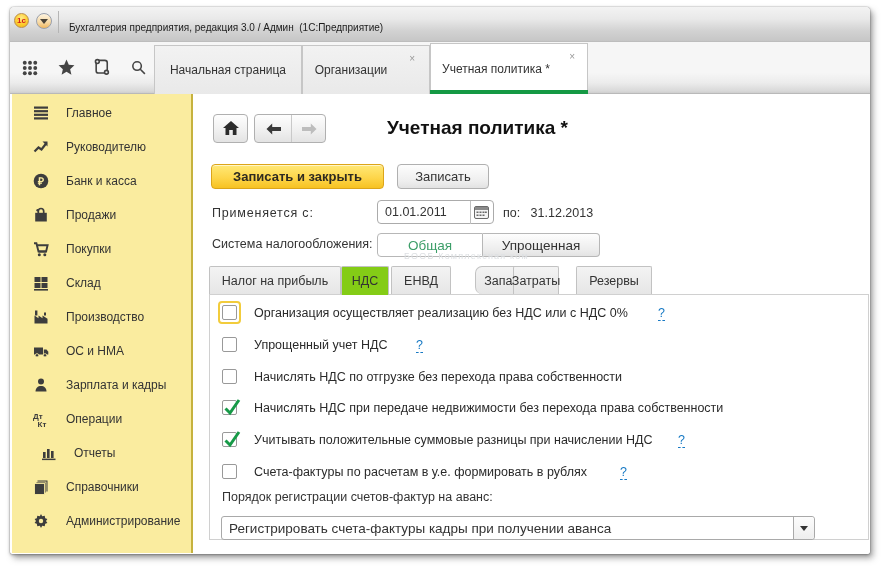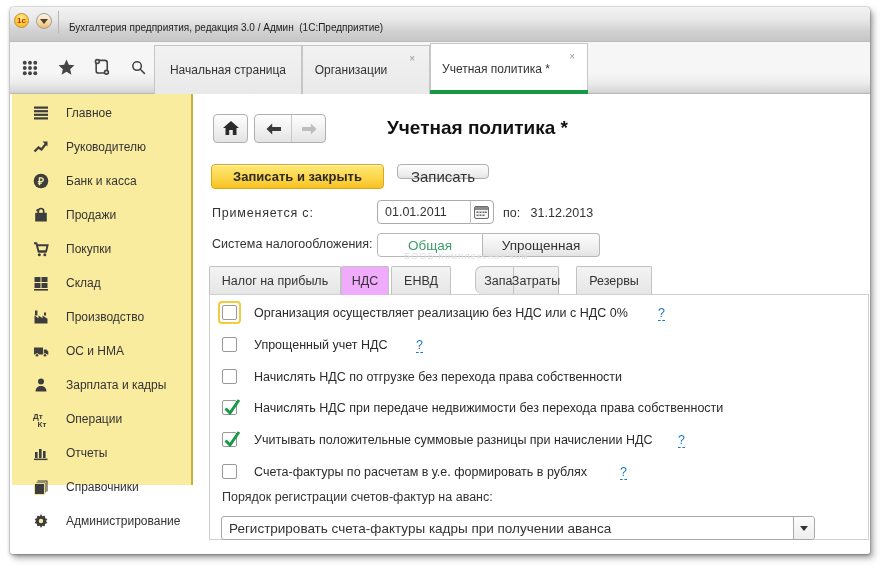--- a/index.html
+++ b/index.html
@@ -29,54 +29,54 @@
 .tbicon { position:absolute; top:17px; width:18px; height:18px; }
 #toolsep { position:absolute; left:146px; top:6px; width:1px; height:40px; background:#d2d2d2; }
 .tab { position:absolute; top:3px; height:49px; border:1px solid #c6c6c6; border-bottom:none;
   background:linear-gradient(#f2f2f2, #e9e9e9); font-size:12px; color:#333;
   display:flex; align-items:center; justify-content:center; }
 .tab.active { background:#fff; top:1px; height:51px; }
 .tab .x { position:absolute; right:6px; top:7px; font-size:10px; color:#999; }
 #greenline { position:absolute; left:420px; top:48px; width:158px; height:4px; background:#159944; }
 
 #body { position:absolute; left:0; top:87px; width:100%; height:460px; background:#fff; border-radius:0 0 3px 3px;}
-#sidebar { position:absolute; left:2px; top:0; width:181px; height:391px; background:#faec9f; border-right:2px solid #c6b23e; }
+#sidebar { position:absolute; left:2px; top:0; width:181px; height:459px; background:#faec9f; border-right:2px solid #c6b23e; }
 .mi { position:absolute; left:0; width:100%; height:34px; }
 .mi svg { position:absolute; left:21px; top:50%; margin-top:-8px; }
 .mi .t { position:absolute; left:54px; top:0; line-height:34px; font-size:12px; color:#333; }
 
 .btn { position:absolute; border:1px solid #b0b0b0; border-radius:4px;
   background:linear-gradient(#fefefe, #efefef 60%, #e3e3e3); }
 #homebtn { left:203px; top:20px; width:35px; height:29px; }
 #navbtns { left:244px; top:20px; width:72px; height:29px; }
 #navmid { position:absolute; left:36px; top:0; width:1px; height:27px; background:#c9c9c9; }
 #pagetitle { position:absolute; left:377px; top:23px; font-size:19px; font-weight:bold; color:#111; }
 #ybtn { position:absolute; left:201px; top:70px; width:173px; height:25px; border-radius:4px;
   border:1px solid #dca51a; background:linear-gradient(#ffe877, #fdd64b 55%, #f7c222);
   font-size:13px; font-weight:bold; color:#2e2a20; text-align:center; line-height:24px;
   box-shadow: inset 0 1px 0 rgba(255,255,255,.6); }
-#wbtn { position:absolute; left:387px; top:70px; width:92px; height:15px; border-radius:4px;
+#wbtn { position:absolute; left:387px; top:70px; width:92px; height:25px; border-radius:4px;
   border:1px solid #b0b0b0; background:linear-gradient(#fdfdfd, #eeeeee 70%, #e2e2e2);
-  font-size:15px; color:#333; text-align:center; line-height:24px; }
+  font-size:13px; color:#333; text-align:center; line-height:24px; }
 .lbl { position:absolute; font-size:12.5px; color:#333; }
 #dateinput { position:absolute; left:367px; top:106px; width:117px; height:24px; border:1px solid #ababab; border-radius:4px; background:#fff; }
 #dateinput .v { position:absolute; left:7px; top:0; line-height:23px; font-size:12.5px; color:#333; }
 #dateinput .sep { position:absolute; right:22px; top:0; width:1px; height:23px; background:#c0c0c0; }
 #segg { position:absolute; left:367px; top:139px; width:106px; height:24px; background:#fff;
   border:1px solid #b7b7b7; border-radius:4px 0 0 4px; font-size:13.5px; color:#3c9e68;
   text-align:center; line-height:23px; }
 #segu { position:absolute; left:473px; top:139px; width:117px; height:24px;
   border:1px solid #b7b7b7; border-left:none; border-radius:0 4px 4px 0;
   background:linear-gradient(#fdfdfd, #ededed 70%, #e3e3e3);
   font-size:13.5px; color:#333; text-align:center; line-height:23px; }
 
 .itab { position:absolute; top:172px; height:28px; border:1px solid #c2c2c2; border-bottom:none; border-radius:2px 2px 0 0;
   background:linear-gradient(#f3f3f3, #e6e6e6); font-size:12.5px; color:#333;
   display:flex; align-items:center; justify-content:center; }
-.itab.active { background:#f0abfc; top:172px; height:29px; z-index:3; }
+.itab.active { background:#84cc16; top:172px; height:29px; z-index:3; }
 #panel { position:absolute; left:199px; top:200px; width:660px; height:246px; border:1px solid #d0d0d0; background:#fff; }
 .cbrow { position:absolute; left:199px; width:660px; height:17px; }
 .cb { position:absolute; left:13px; top:0; width:15px; height:15px; border:1px solid #999; border-radius:2px; background:#fff; }
 .cbt { position:absolute; left:45px; top:1px; font-size:12.5px; color:#2a2a2a; }
 .q { font-size:12.5px; color:#1779c4; border-bottom:1px dashed #1779c4; position:absolute; top:1px;}
 #focusring { position:absolute; left:9px; top:-4px; width:23px; height:23px; border:2px solid #f2cc3c; border-radius:4px; }
 .tick { position:absolute; left:-1px; top:-4px; width:20px; height:20px; }
 #combo { position:absolute; left:211px; top:422px; width:594px; height:24px; border:1px solid #a9a9a9; border-radius:3px; background:#fff; }
 #combo .v { position:absolute; left:7px; line-height:23px; font-size:13.5px; color:#333; }
 #combo .db { position:absolute; right:0; top:0; width:21px; height:22px; border-left:1px solid #a9a9a9; border-radius:0 3px 3px 0; background:linear-gradient(#fcfcfc,#eee); }
@@ -210,21 +210,21 @@
             </svg>
             <span class="t">Зарплата и кадры</span>
           </div>
       <div class="mi" style="top:308px;">
             <svg width="18" height="16" viewBox="0 0 18 16">
               <text x="0" y="7.5" font-size="8" font-weight="bold" fill="#3d3d3d" font-family="Liberation Sans">Дт</text>
               <text x="4.5" y="15.5" font-size="8" font-weight="bold" fill="#3d3d3d" font-family="Liberation Sans">Кт</text>
             </svg>
             <span class="t">Операции</span>
           </div>
-      <div class="mi" style="top:342px;">
+      <div class="mi" style="top:342px;margin-left:8px;">
             <svg width="16" height="16" viewBox="0 0 16 16">
               <g fill="#3d3d3d">
                 <rect x="2" y="7" width="2.6" height="6"></rect>
                 <rect x="6" y="4" width="2.6" height="9"></rect>
                 <rect x="10" y="6" width="2.6" height="7"></rect>
                 <rect x="1" y="13.6" width="13.5" height="1.5"></rect>
               </g>
             </svg>
             <span class="t">Отчеты</span>
           </div>

